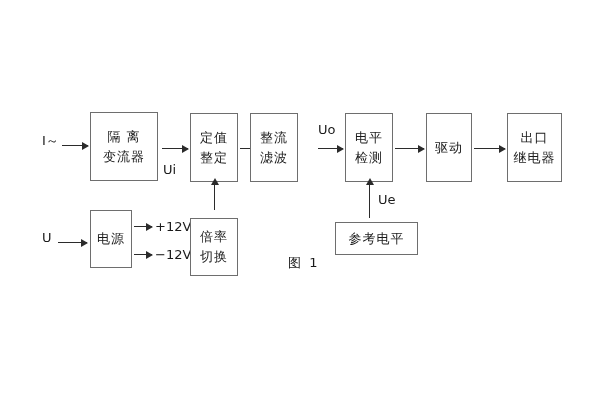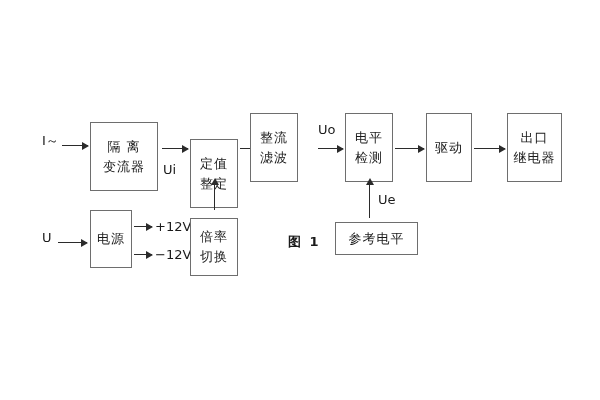--- a/index.html
+++ b/index.html
@@ -87,29 +87,29 @@
   }
 </style>
 </head>
 <body>
 
 <div id="canvas">
 
   <div class="label sig" style="left:42px; top:132px;">I～</div>
   <div class="harrow" style="left:62px; top:145px; width:26px;"></div>
 
-  <div class="box" style="left:90px; top:122px; width:68px; height:69px;">
+  <div class="box" style="left:90px; top:112px; width:68px; height:69px;">
     <span class="ln">隔 离</span>
     <span class="ln">变流器</span>
   </div>
 
   <div class="label sig" style="left:163px; top:122px;margin-top:40px;">Ui</div>
   <div class="harrow" style="left:162px; top:148px; width:26px;"></div>
 
-  <div class="box" style="left:190px; top:113px; width:48px; height:69px;margin-top:26px;">
+  <div class="box" style="left:190px; top:113px; width:48px; height:69px;">
     <span class="ln">定值</span>
     <span class="ln">整定</span>
   </div>
 
   <div class="harrow" style="left:240px; top:148px; width:25px;"></div>
 
   <div class="box" style="left:250px; top:113px; width:48px; height:69px;align-items:center;">
     <span class="ln">整流</span>
     <span class="ln">滤波</span>
   </div>
@@ -155,15 +155,15 @@
 
   <div class="varrow" style="left:214px; top:184px; height:26px;"></div>
 
   <div class="varrow" style="left:369px; top:184px; height:34px;"></div>
   <div class="label sig" style="left:378px; top:192px;">Ue</div>
 
   <div class="box single" style="left:335px; top:222px; width:83px; height:33px;">
     <span class="ln">参考电平</span>
   </div>
 
-  <div class="caption" style="left:288px; top:233px;font-weight:bold;">图 1</div>
+  <div class="caption" style="left:288px; top:254px;">图 1</div>
 
 </div>
 
 </body></html>

